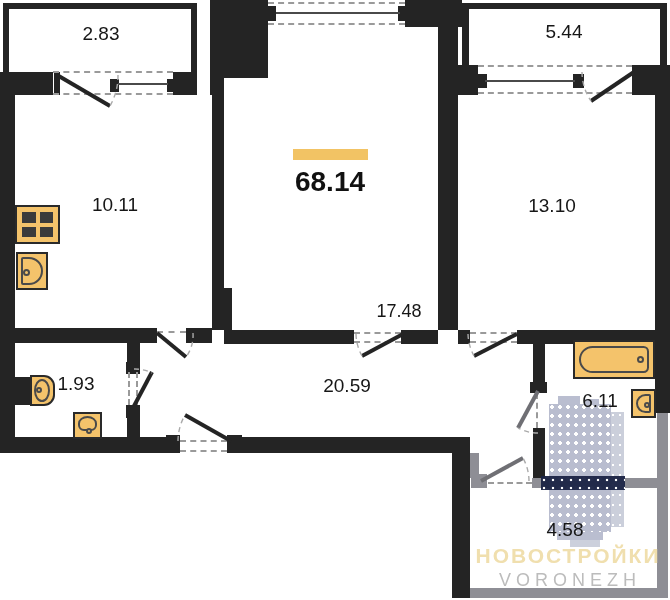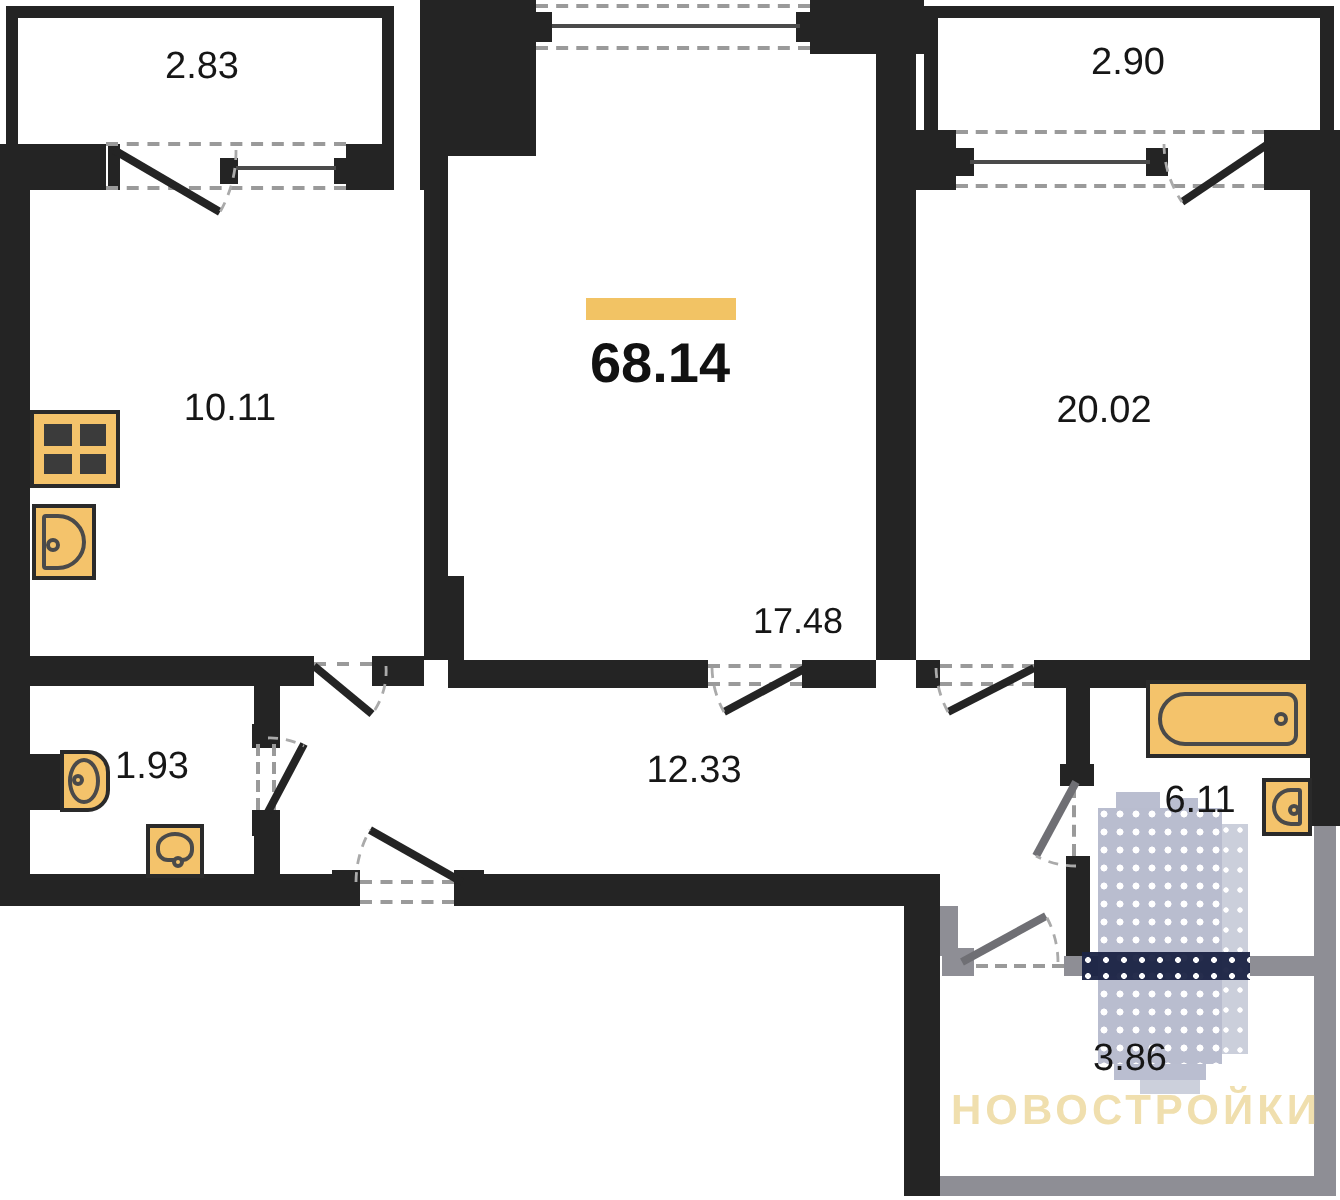--- a/index.html
+++ b/index.html
@@ -195,23 +195,24 @@
   <div class="bld bld-main"></div>
   <div class="bld bld-side"></div>
   <div class="bld bld-band"></div>
   <div class="bld bld-s1"></div>
   <div class="bld bld-s2"></div>
 
   <div class="bar"></div>
   <div class="total" style="left:330px;top:182px">68.14</div>
   <div class="lbl" style="left:101px;top:34px">2.83</div>
   <div class="lbl" style="left:115px;top:205px">10.11</div>
-  <div class="lbl" style="left:564px;top:32px">2.90</div>
-  <div class="lbl" style="left:552px;top:206px">20.02</div>
+  <div class="lbl" style="left:564px;top:32px">5.44</div>
+  <div class="lbl" style="left:552px;top:206px">13.10</div>
   <div class="lbl small" style="left:399px;top:311px">17.48</div>
-  <div class="lbl" style="left:347px;top:386px">12.33</div>
+  <div class="lbl" style="left:347px;top:386px">20.59</div>
   <div class="lbl" style="left:76px;top:384px">1.93</div>
   <div class="lbl" style="left:600px;top:401px">6.11</div>
-  <div class="lbl" style="left:565px;top:530px">3.86</div>
+  <div class="lbl" style="left:565px;top:530px">4.58</div>
 
   <div class="wm-title">НОВОСТРОЙКИ</div>
+  <div class="wm-sub">VORONEZH</div>
 
 </div>
 
 </body></html>

